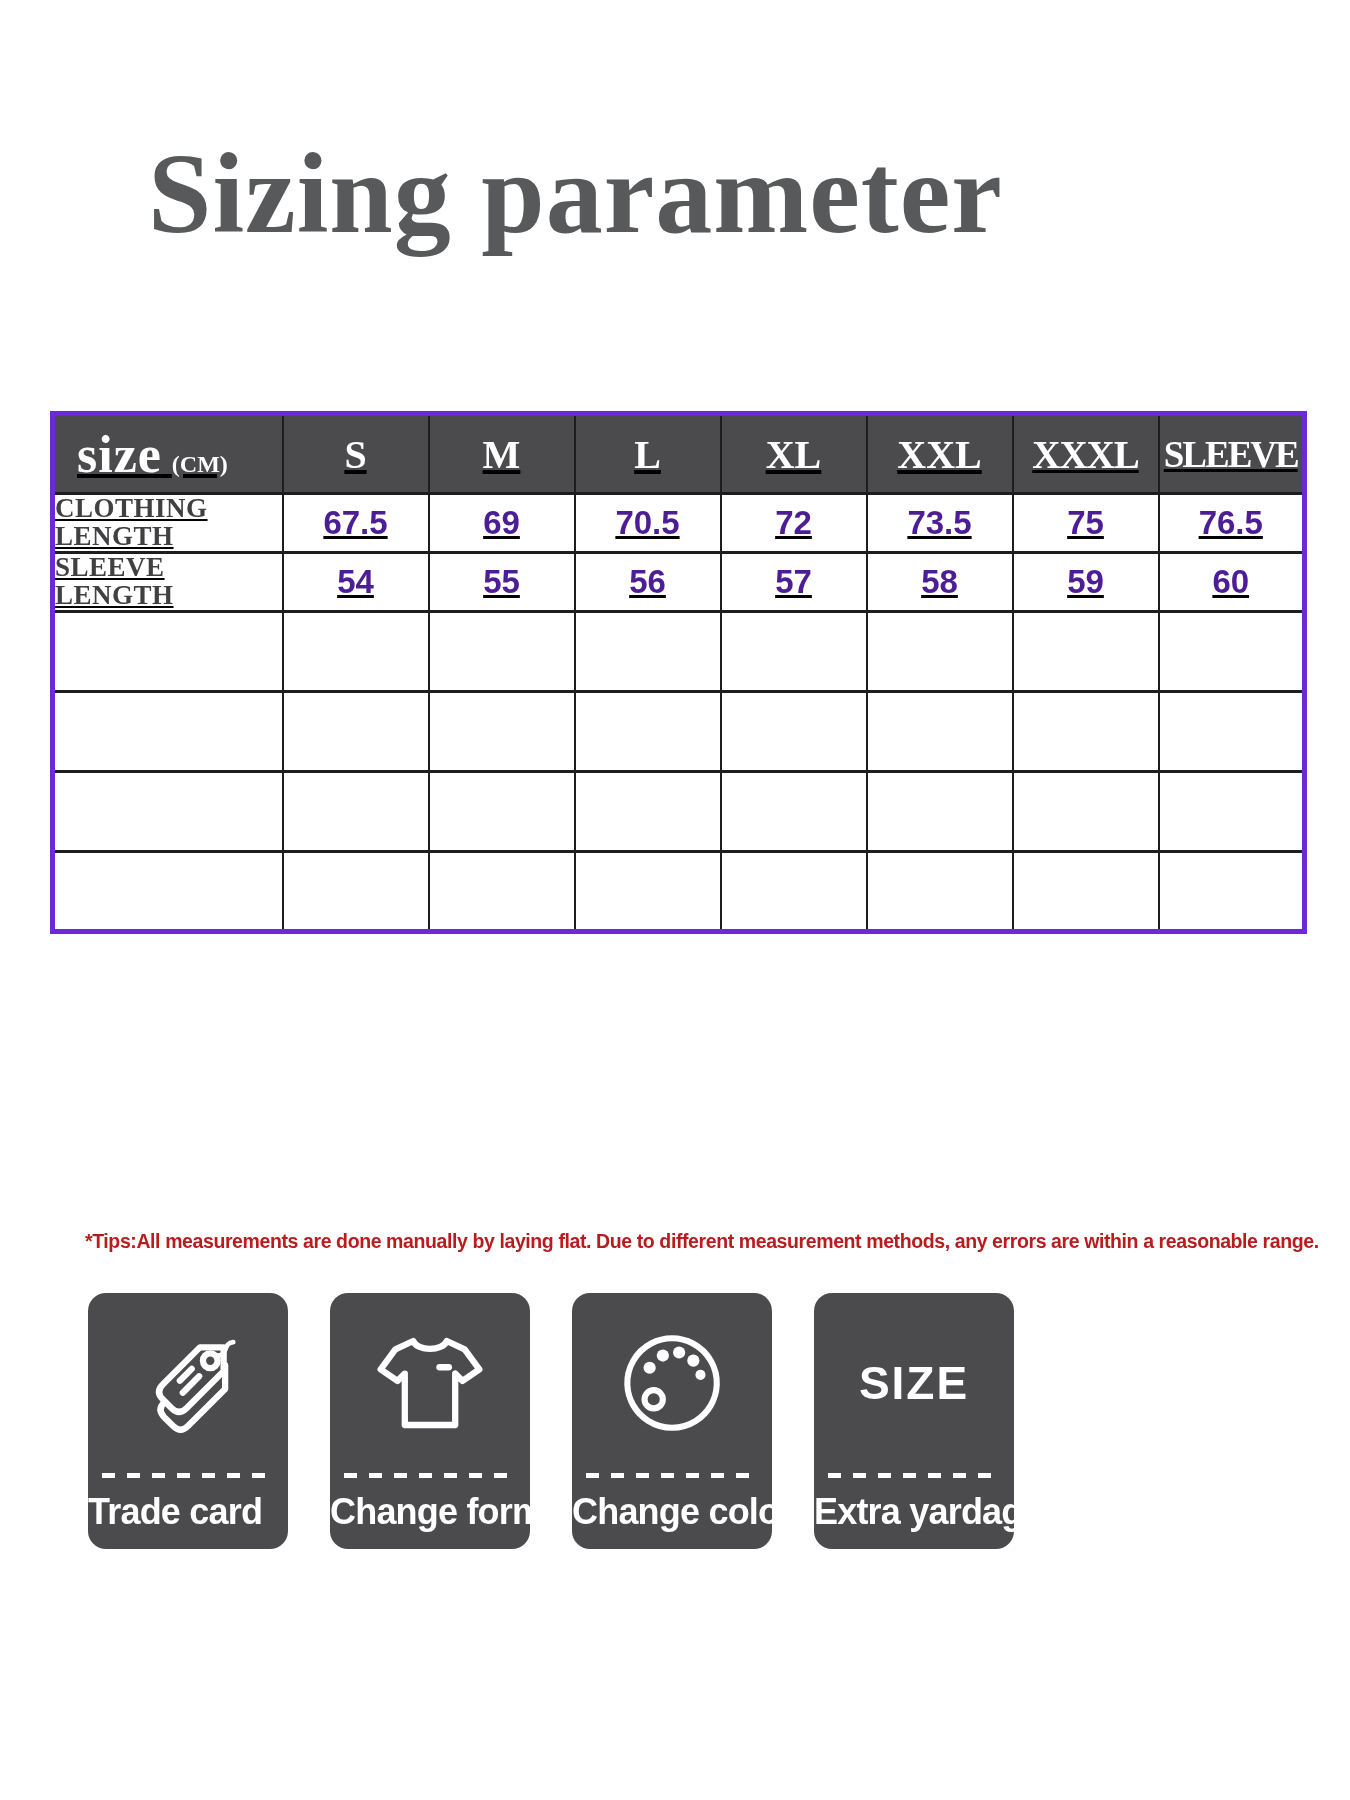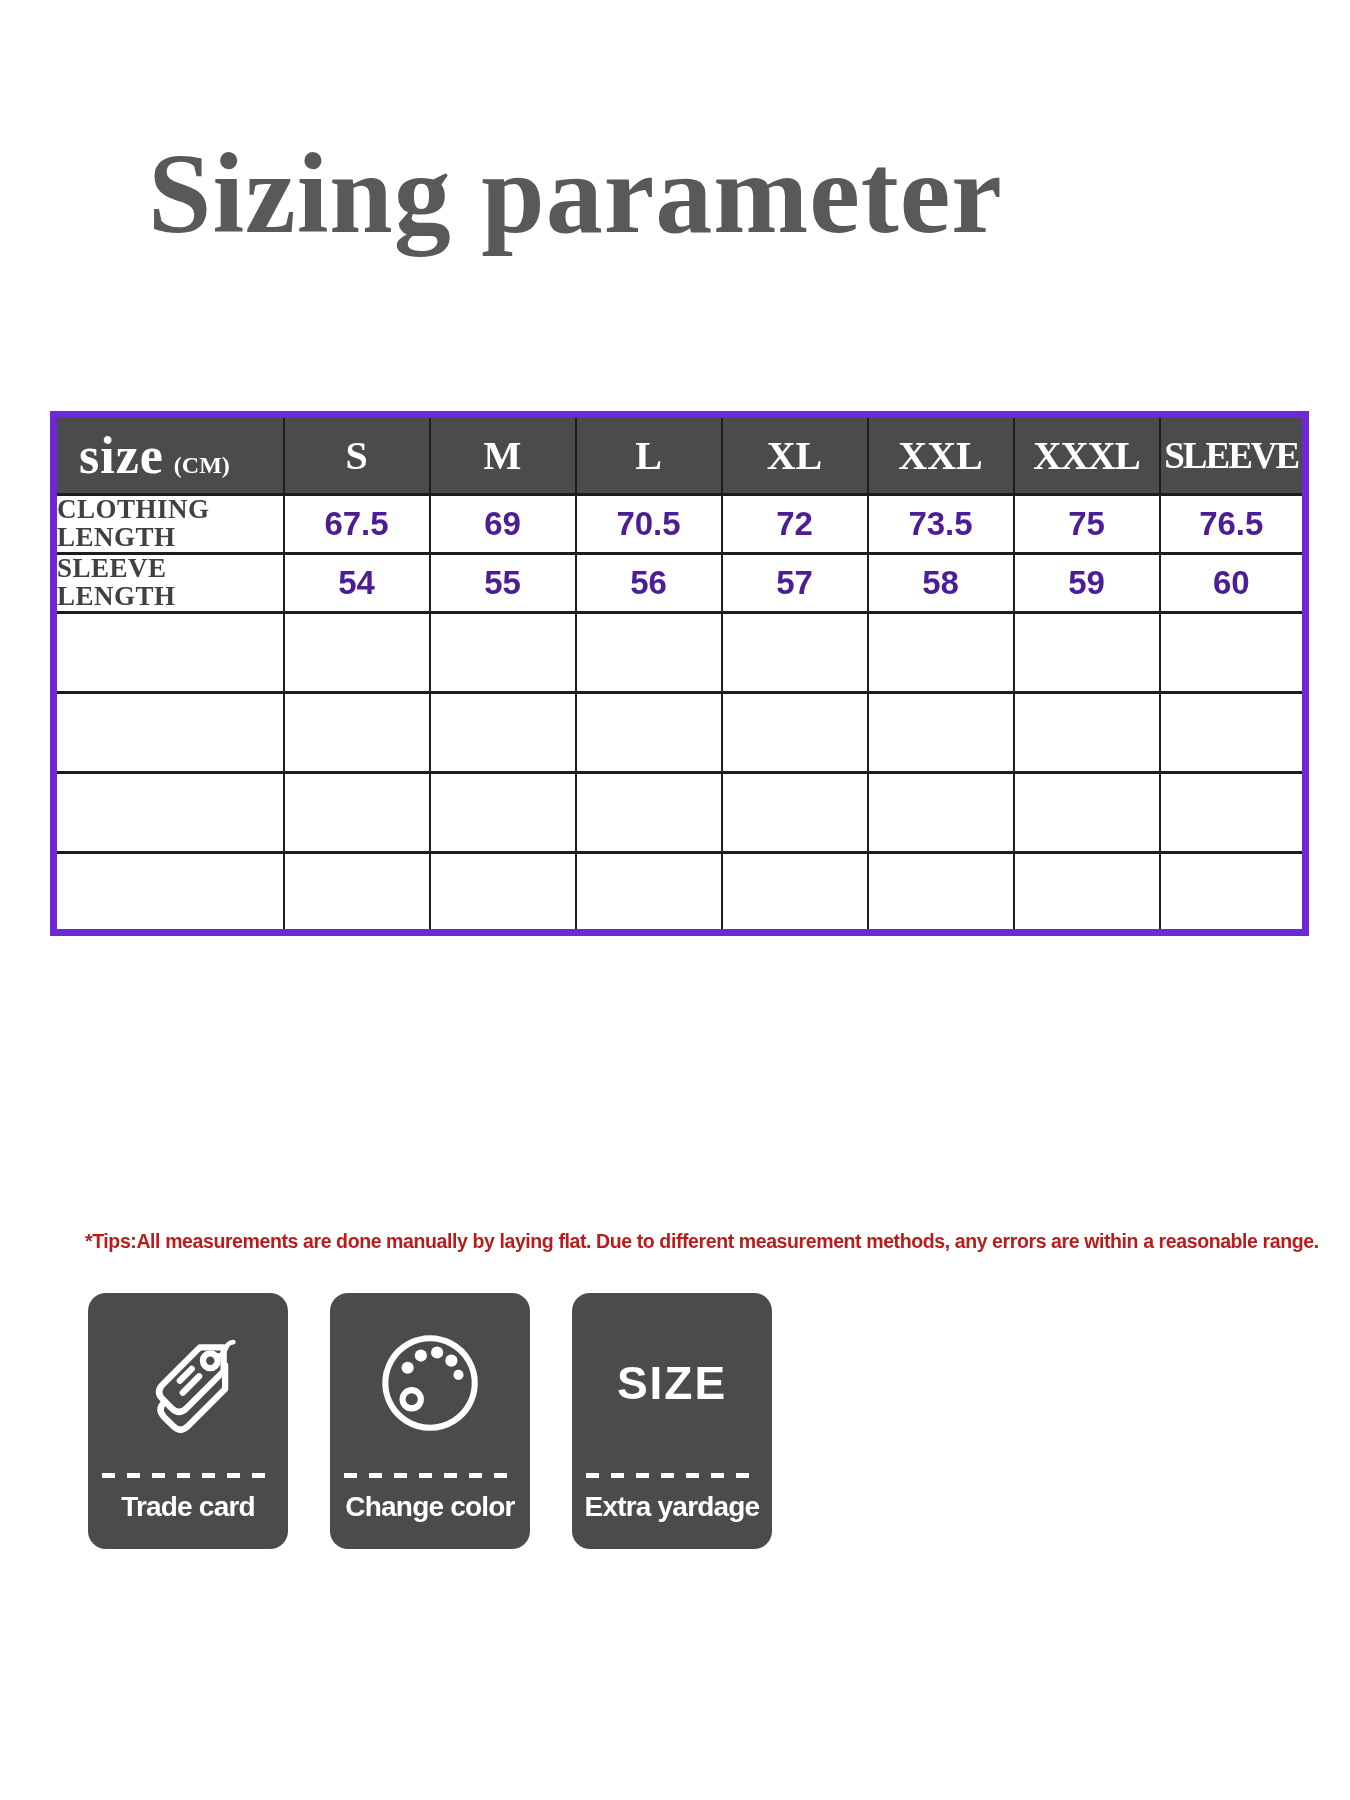--- a/index.html
+++ b/index.html
@@ -29,21 +29,21 @@
     table-layout:fixed;
   }
   .size-table td, .size-table th {
     border-left:2px solid #1d1d1d;
     border-right:2px solid #1d1d1d;
     border-top:3px solid #1d1d1d;
     border-bottom:3px solid #1d1d1d;
     padding:0;
     box-sizing:border-box;
   }
-  .size-table { border:7px solid #6d28d9; }
+  .size-table { border:5px solid #6d28d9;text-decoration:underline; }
 
   .size-table th {
     background:#4b4b4d;
     color:#ffffff;
     font-family:"Liberation Serif", serif;
     font-weight:bold;
     font-size:40px;
     height:80px;
     text-align:center;
     vertical-align:middle;
@@ -115,23 +115,23 @@
   .card-icon svg { display:block; }
   .size-word-icon {
     font-size:46px; font-weight:bold; letter-spacing:2px;
     font-family:"Liberation Sans", sans-serif;
   }
   .card-divider {
     height:5px; margin:0 14px;
     background:repeating-linear-gradient(90deg, #ffffff 0 13px, transparent 13px 25px);
   }
   .card-label {
-    text-align:center;
-    font-weight:bold;
-    font-size:28px;
+    text-align:left;
+    font-weight:bold;
+    font-size:36px;
     letter-spacing:-0.8px;
     margin-top:13px;
     white-space:nowrap;
   }
 </style>
 </head>
 <body>
 
 <div class="page-title">Sizing parameter</div>
 
@@ -248,20 +248,30 @@
           <line x1="53" y1="48" x2="53" y2="64"></line>
           <line x1="63" y1="48" x2="63" y2="70"></line>
         </g>
       </svg>
     </div>
     <div class="card-divider"></div>
     <div class="card-label">Trade card</div>
   </div>
 
 
+  <div class="feature-card">
+    <div class="card-icon">
+      <svg width="126" height="126" viewBox="0 0 120 120" fill="none" stroke="#ffffff" stroke-width="6" stroke-linejoin="round" stroke-linecap="round">
+        <path d="M44 20 C48 30 72 30 76 20 L93 28 L107 47 L91 58 L84 51 L84 100 L36 100 L36 51 L29 58 L13 47 L27 28 Z"></path>
+        <rect x="66" y="42" width="15" height="6" rx="3" fill="#ffffff" stroke="none"></rect>
+      </svg>
+    </div>
+    <div class="card-divider"></div>
+    <div class="card-label">Change form</div>
+  </div>
 
   <div class="feature-card">
     <div class="card-icon">
       <svg width="122" height="122" viewBox="0 0 120 120" fill="none" stroke="#ffffff" stroke-width="6" stroke-linejoin="round" stroke-linecap="round">
         <path d="M60 16 a44 44 0 1 0 0.1 0 Z"></path>
         <circle cx="42" cy="76" r="9"></circle>
         <circle cx="38" cy="45" r="6" fill="#ffffff" stroke="none"></circle>
         <circle cx="51" cy="33" r="6" fill="#ffffff" stroke="none"></circle>
         <circle cx="67" cy="30" r="6" fill="#ffffff" stroke="none"></circle>
         <circle cx="81" cy="38" r="6" fill="#ffffff" stroke="none"></circle>

